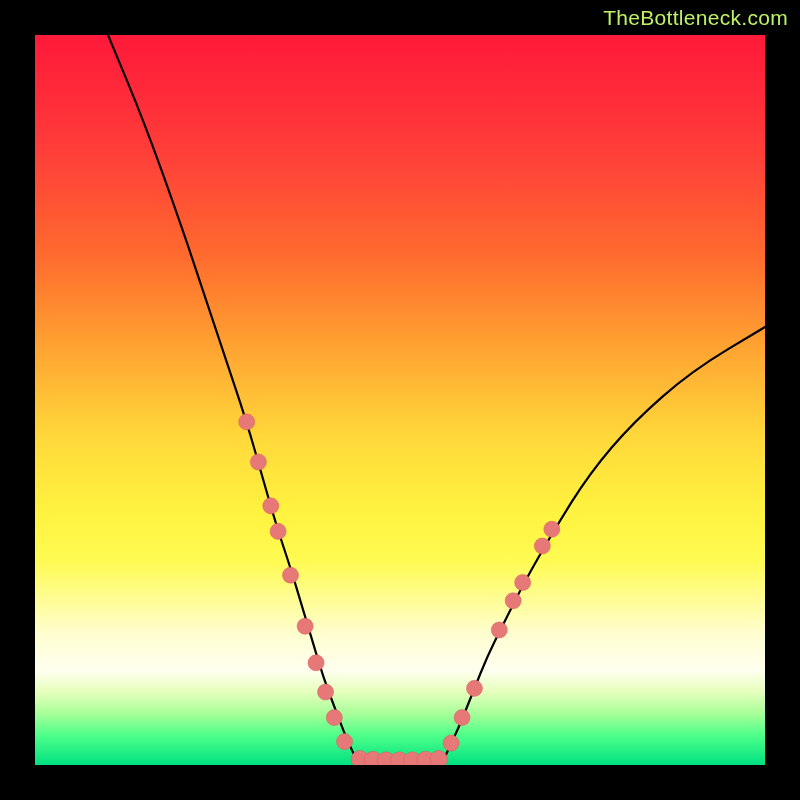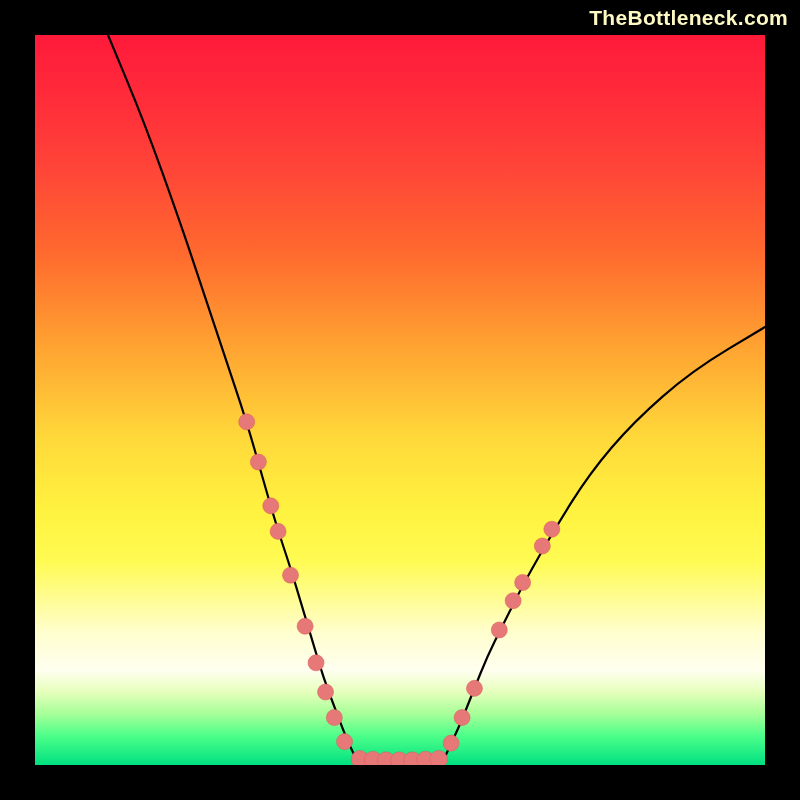--- a/index.html
+++ b/index.html
@@ -40,23 +40,23 @@
       #e6ffbc 90%,
       #a6ff98 93%,
       #4dff8a 96%,
       #00e080 100%
     );
   }
   .watermark {
     position: absolute;
     top: 6px;
     right: 12px;
-    color: #fef9c3;
+    color: #bef264;
     font-size: 21px;
-    font-weight: 700;
+    font-weight: 400;
     letter-spacing: 0.3px;
     font-family: Arial, Helvetica, sans-serif;
   }
   svg.curves {
     position: absolute;
     top: 0;
     left: 0;
     width: 730px;
     height: 730px;
   }

